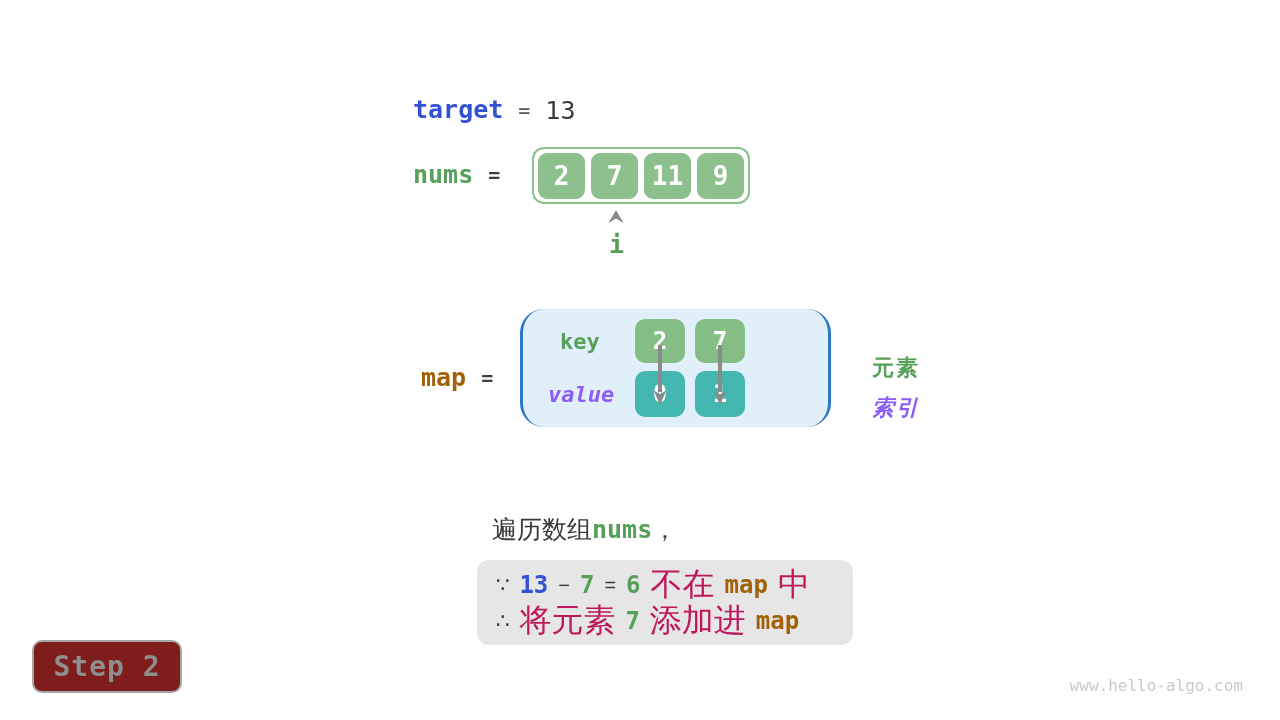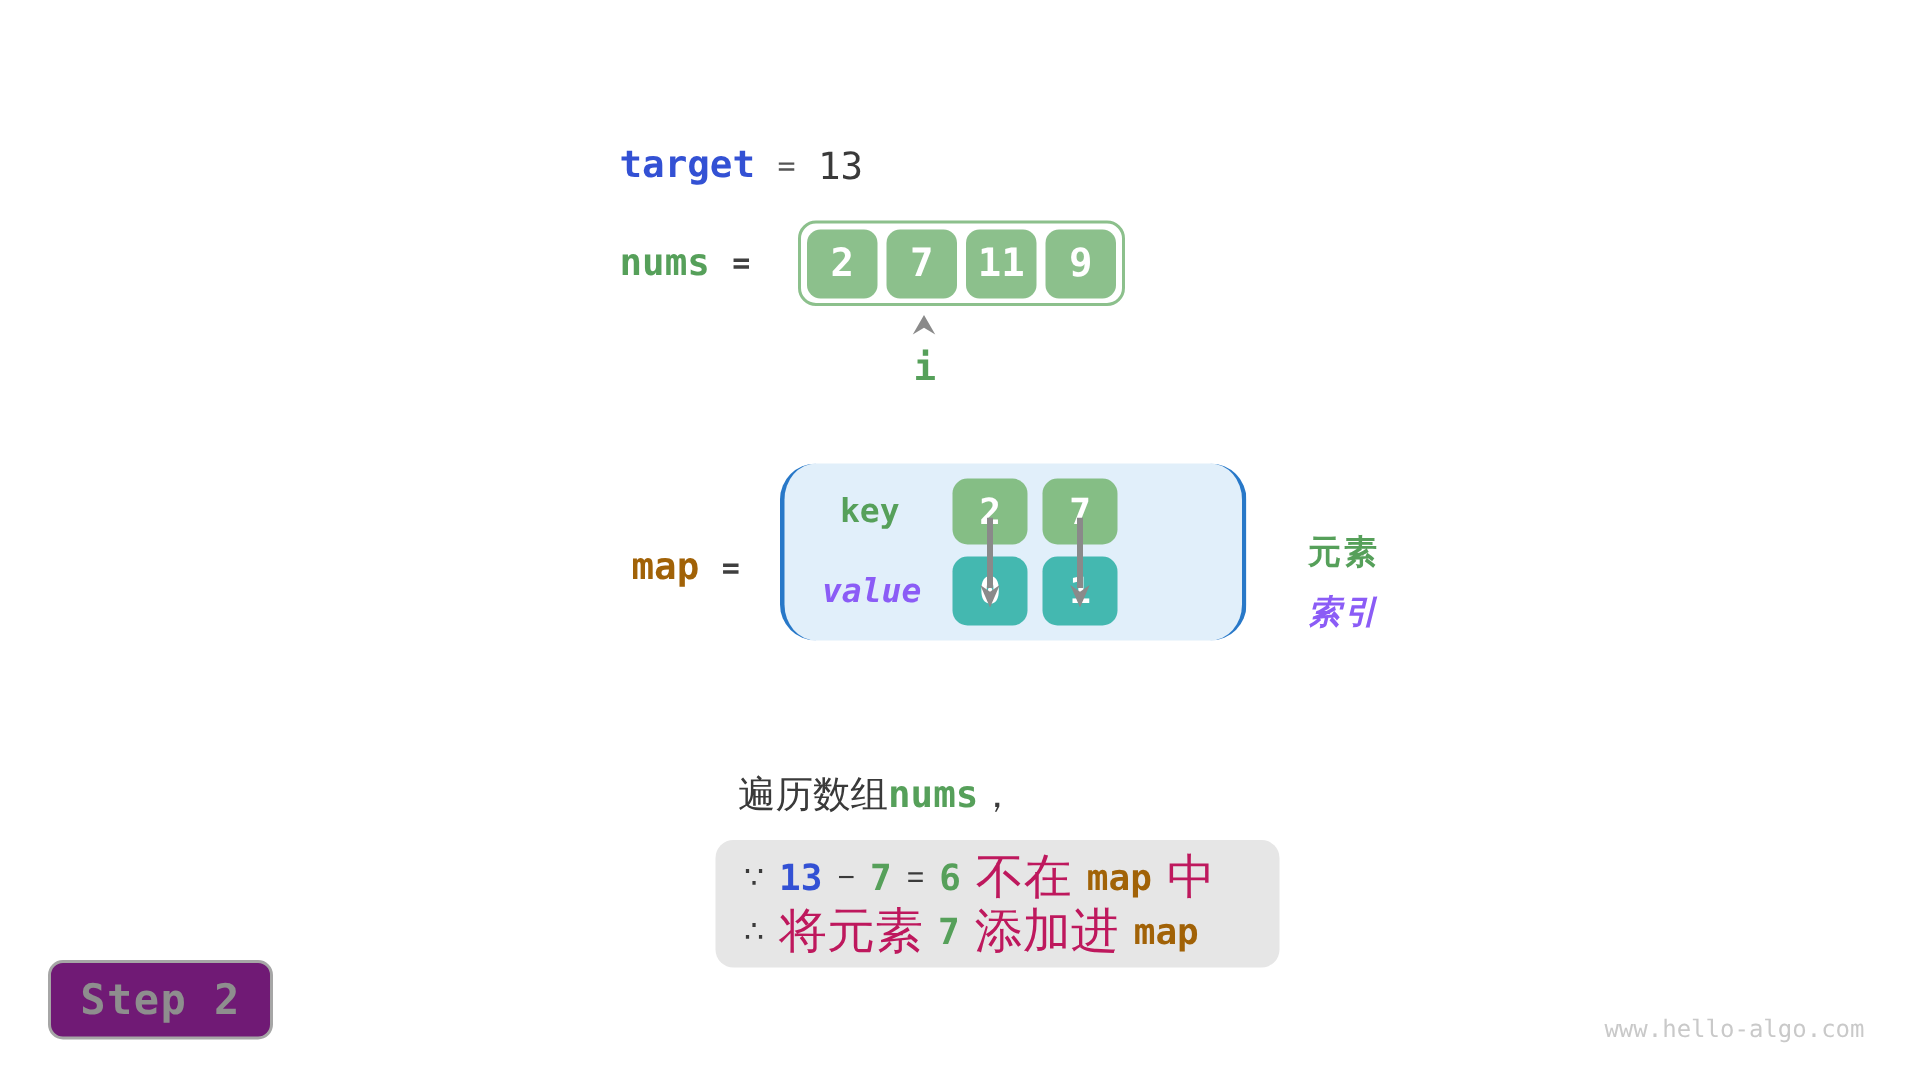--- a/index.html
+++ b/index.html
@@ -85,21 +85,21 @@
   .note-line { display: flex; align-items: center; height: 36px; gap: 10px; }
   .note-sym { font-size: 21px; color: #3a3a3a; }
   .note-cjk { font-size: 32px; color: #be185d; }
   .note-num { font-size: 24px; }
   .note-op { font-size: 20px; color: #3a3a3a; font-weight: 500; }
 
   
   .step-badge {
     left: 32px; top: 640px;
     width: 150px; height: 53px;
-    background: #701a75;
+    background: #7f1d1d;
     border: 2.5px solid #a6a6a6;
     border-radius: 10px;
     display: flex; align-items: center; justify-content: center;
     font-size: 28px; font-weight: 700; color: #8e8e8e;
     letter-spacing: 1px;
   }
   .watermark { right: 37px; top: 676px; font-size: 16px; color: #c9c9c9; text-align: right; }
 </style>
 </head>
 <body>

